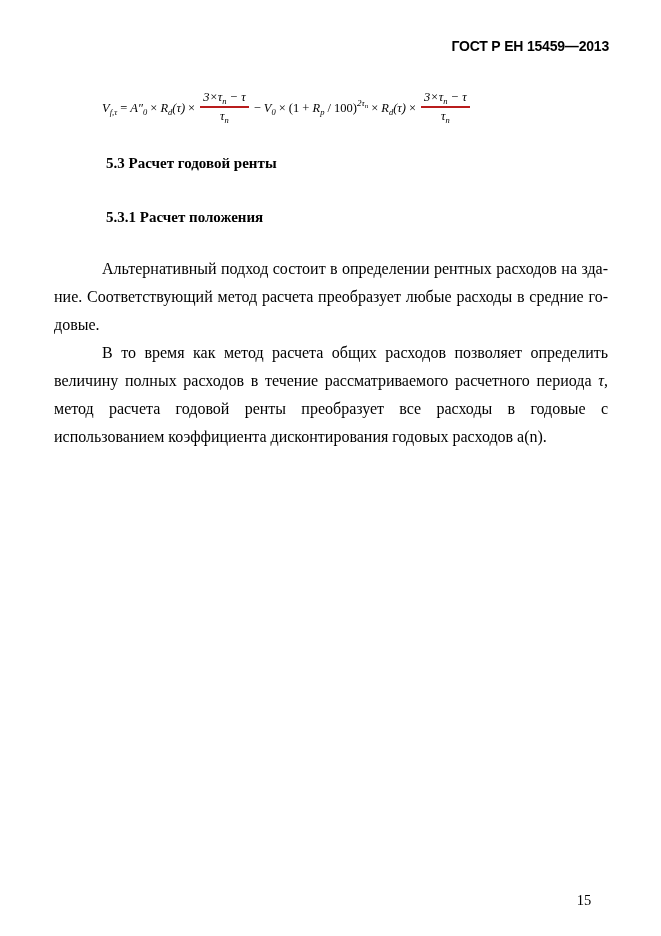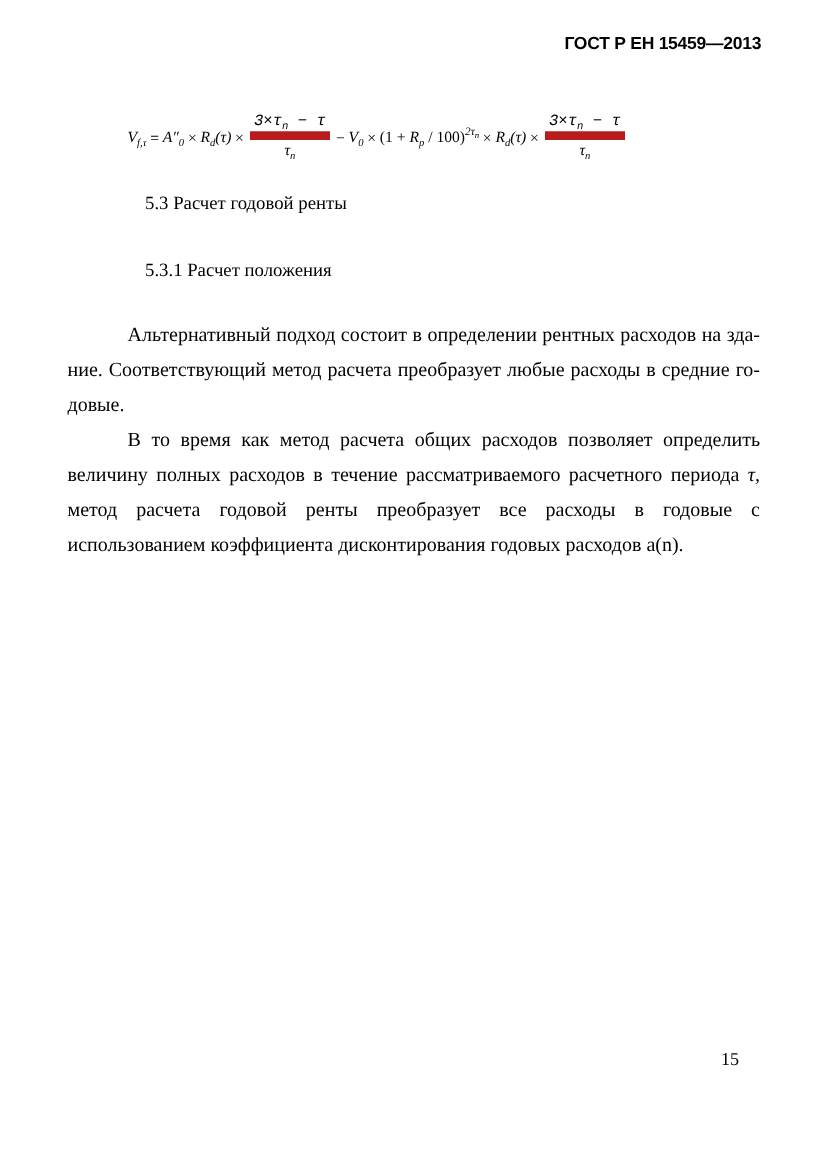--- a/index.html
+++ b/index.html
@@ -11,21 +11,21 @@
     font-family: "Liberation Serif", serif;
     overflow: hidden;
   }
   .page {
     position: absolute;
     inset: 0;
     background: #ffffff;
   }
   .doc-header {
     position: absolute;
-    top: 26px;
+    top: 38px;
     right: 52px;
     font-family: "Liberation Sans", sans-serif;
     font-weight: bold;
     font-size: 14px;
     letter-spacing: -0.2px;
     white-space: nowrap;
     margin-left: 28px;
   }
   
   .formula {
@@ -57,33 +57,32 @@
   .frac {
     display: inline-block;
     vertical-align: middle;
     text-align: center;
     font-style: italic;
     margin: 0 2px;
     transform: translateY(-2px);
   }
   .frac .num {
     display: block;
-    border-bottom: 7px solid #b91c1c;
+    border-bottom: 2px solid #b91c1c;
     padding: 0 3px 1px 3px;
-    font-family: Liberation Mono, monospace;
   }
   .frac .den {
     display: block;
     padding-top: 1px;
   }
   
   .heading {
     position: absolute;
-    left: 116px;
-    font-weight: normal;
+    left: 106px;
+    font-weight: bold;
     font-size: 15px;
     white-space: nowrap;
   }
   .heading.h53  { top: 155px; }
   .heading.h531 { top: 209px; }
   
   .body-text {
     position: absolute;
     top: 255px;
     left: 54px;
@@ -93,21 +92,21 @@
     text-align: justify;
   }
   .body-text p {
     margin: 0;
     text-indent: 48px;
   }
   .tau { font-style: italic; }
   
   .page-number {
     position: absolute;
-    top: 840px;
+    top: 892px;
     left: 559px;
     width: 50px;
     text-align: center;
     font-size: 14.5px;
   }
 </style>
 </head>
 <body>
 
 <div class="page">

